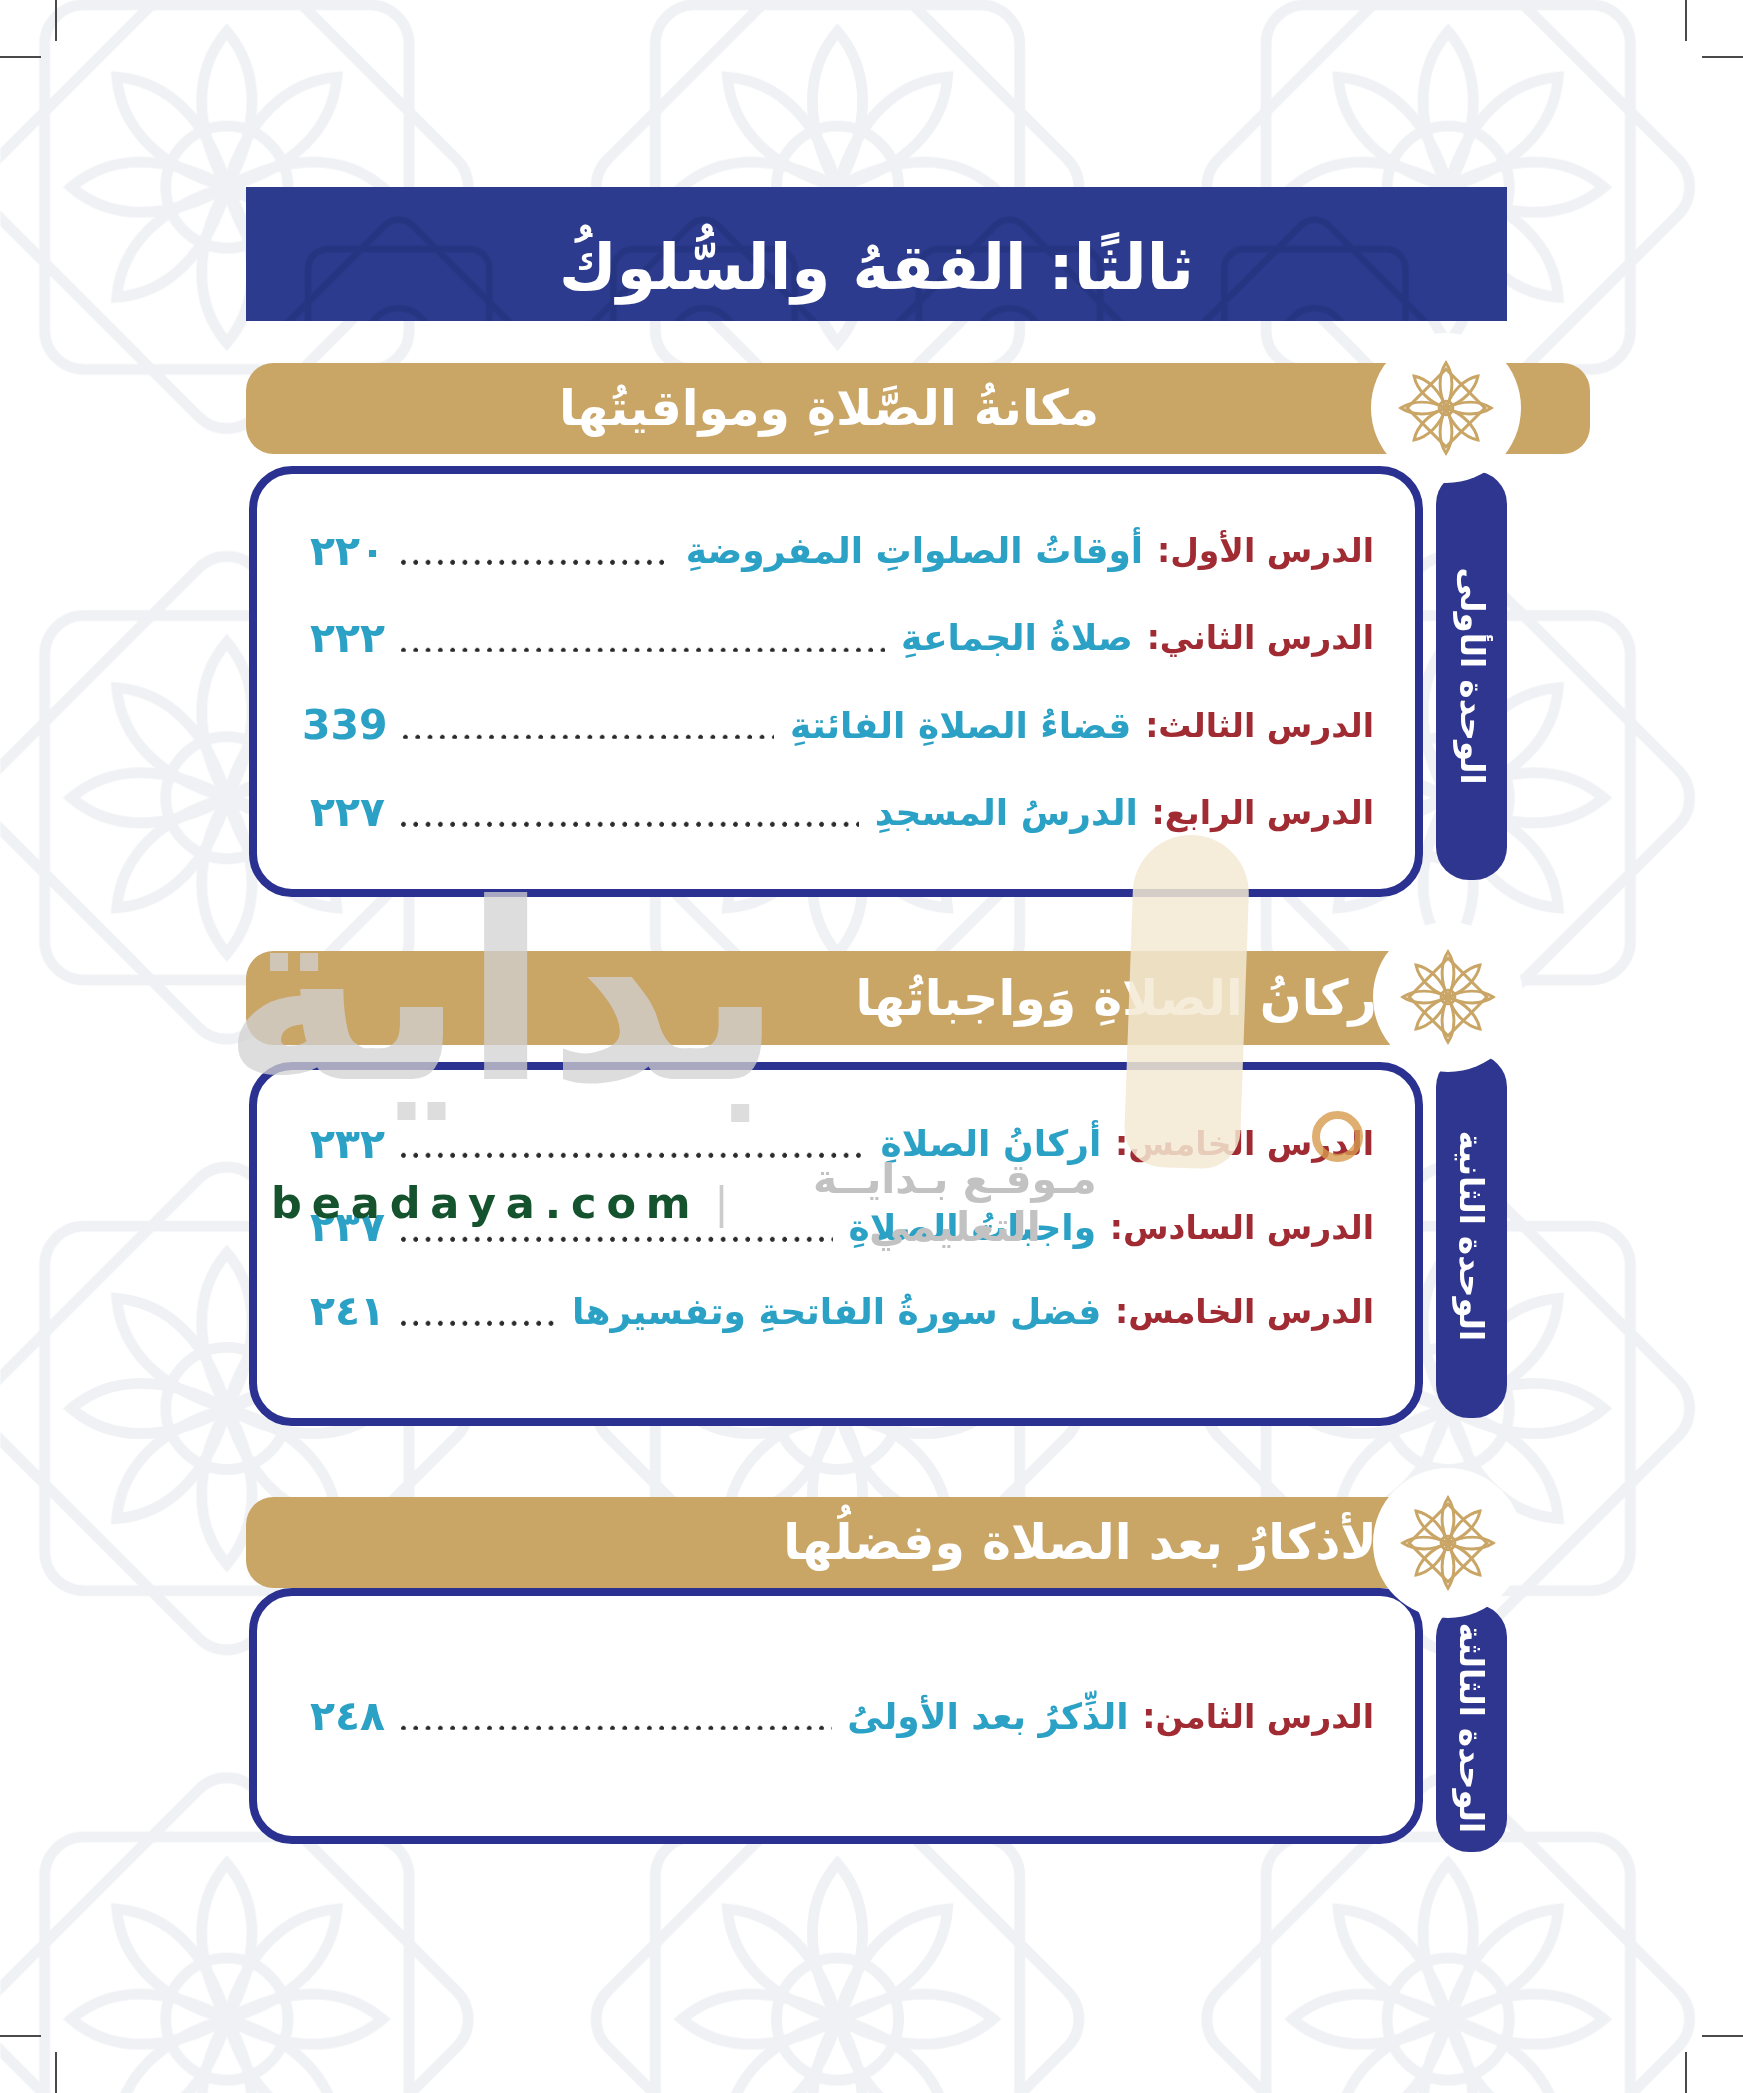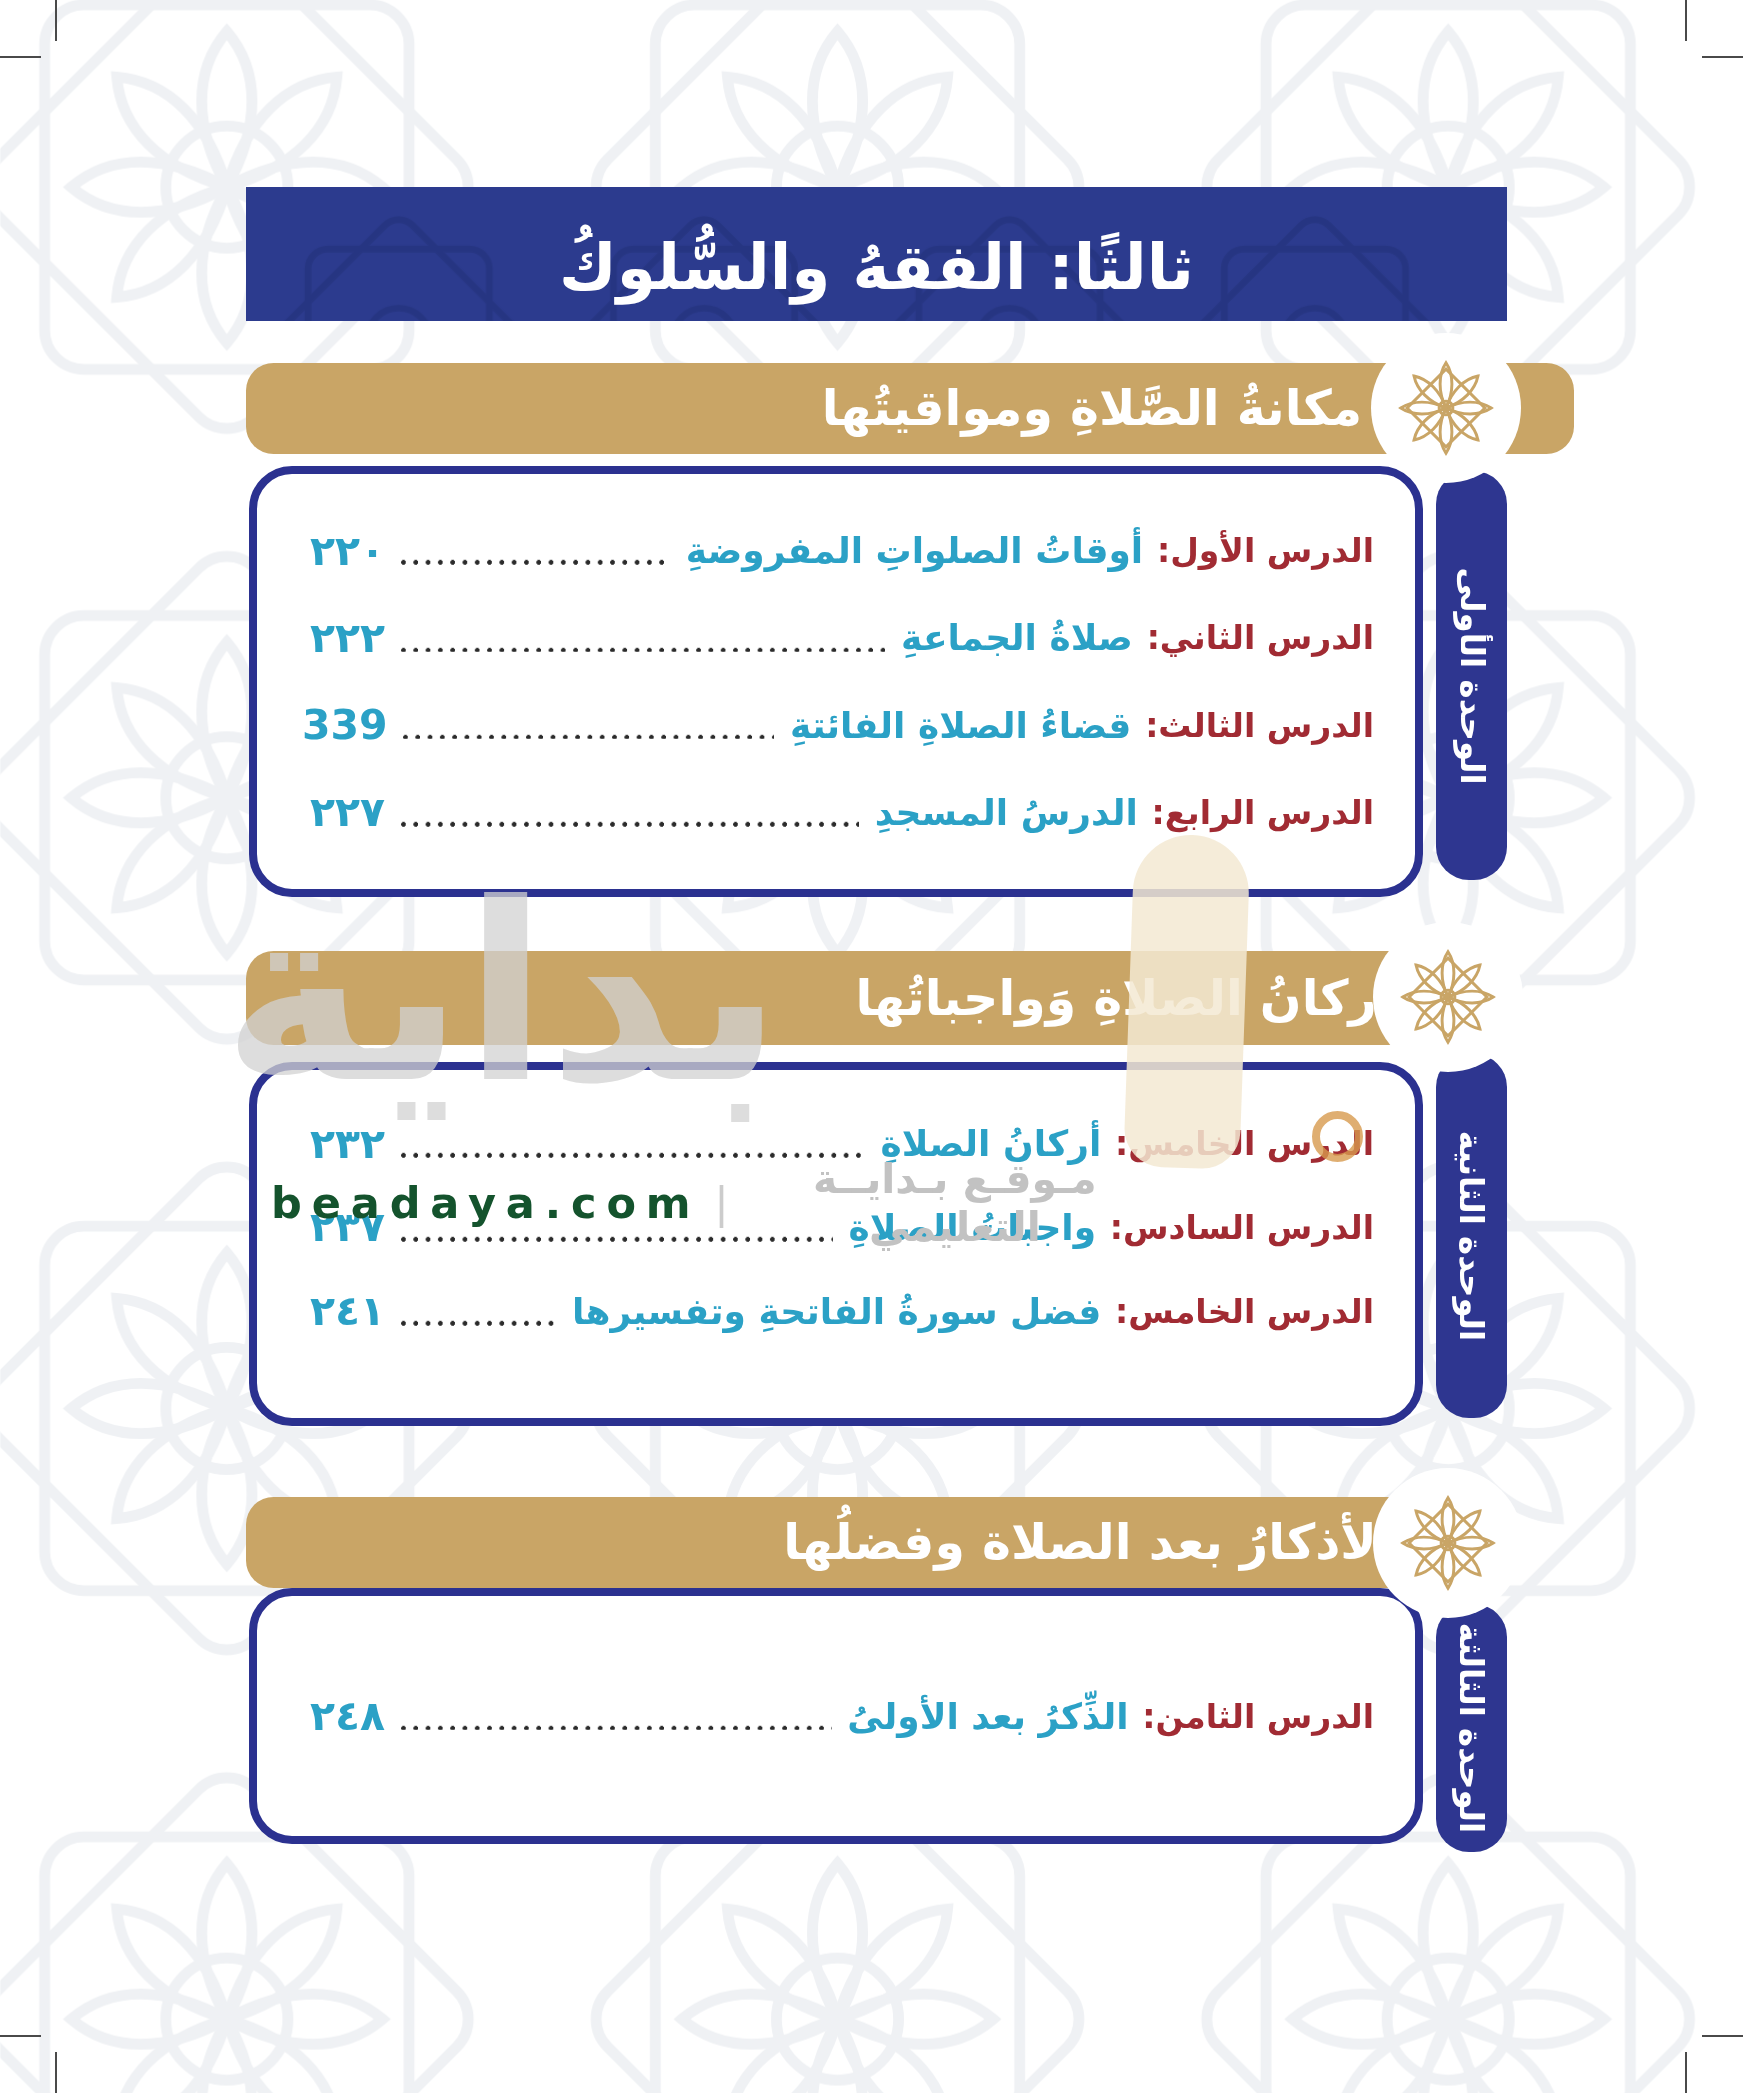--- a/index.html
+++ b/index.html
@@ -101,21 +101,21 @@
             <rect x="-92" y="-92" width="184" height="184" rx="20" transform="rotate(45)"></rect>
             <circle r="32"></circle>
           </g>
         </pattern>
       </defs>
       <rect x="0" y="0" width="1280" height="136" fill="url(#patdark)"></rect>
     </svg>
     <div class="header-title">ثالثًا: الفقهُ والسُّلوكُ</div>
   </div>
 
-  <div class="gold-banner" style="left:246px;top:363px;width:1310px;height:91px;padding-left:18px;">
+  <div class="gold-banner" style="left:246px;top:363px;width:1310px;height:91px;padding-left:34px;justify-content:center;">
     <div class="banner-title" style="margin-right:212px;">مكانةُ الصَّلاةِ ومواقيتُها</div>
   </div>
   <div class="flower-badge" style="left:1371px;top:333px;">
     <svg width="118" height="118" viewBox="0 0 120 120">
       <g stroke="#c9a566" stroke-width="3" fill="none">
         <rect x="32" y="32" width="56" height="56" transform="rotate(45 60 60)"></rect>
         <g>
           <path d="M60 60 C52 44,52 26,60 14 C68 26,68 44,60 60Z"></path>
           <path d="M60 60 C52 44,52 26,60 14 C68 26,68 44,60 60Z" transform="rotate(45 60 60)"></path>
           <path d="M60 60 C52 44,52 26,60 14 C68 26,68 44,60 60Z" transform="rotate(90 60 60)"></path>

